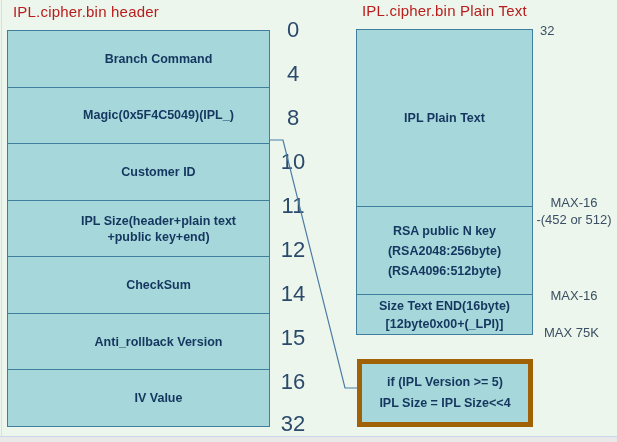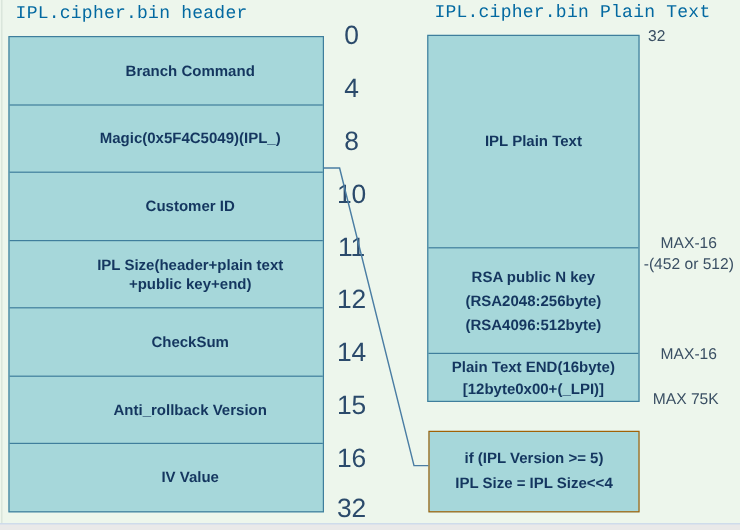--- a/index.html
+++ b/index.html
@@ -9,23 +9,22 @@
     width:617px;height:442px;
     background:#edf6ec;
     overflow:hidden;
   }
   .left-edge{
     position:absolute;left:1px;top:0;width:1px;height:437px;
     background:#d5e2d8;
   }
   .title{
     position:absolute;
-    font-size:15px;color:#0369a1;letter-spacing:0.2px;
+    font-size:15px;color:#b91c1c;letter-spacing:0.2px;
     white-space:nowrap;
-    font-family:Liberation Mono, monospace;
   }
   .title.left{left:13px;top:3px;}
   .title.right{left:362px;top:2px;}
 
   
   .htable{
     position:absolute;left:7px;top:30px;width:263px;height:397px;
     box-sizing:border-box;
     border:1px solid #3f7e9c;
     background:#a6d7da;
@@ -83,21 +82,21 @@
     white-space:nowrap;
   }
   .slabel.grp{
     left:531px;width:86px;text-align:center;line-height:17px;
   }
 
   
   .notebox{
     position:absolute;left:357px;top:359px;width:176px;height:68px;
     box-sizing:border-box;
-    border:1px solid #a16207;background:#a6d7da;
+    border:5px solid #a16207;background:#a6d7da;
     display:flex;flex-direction:column;align-items:center;justify-content:center;
     text-align:center;
   }
   .notebox span{
     font-size:12.5px;font-weight:bold;color:#14365f;line-height:21px;
     white-space:nowrap;
   }
 
   
   .connector{
@@ -160,21 +159,21 @@
   <div class="ptable">
     <div class="psec s1">
         <span>IPL Plain Text</span>
       </div>
     <div class="psec s2">
         <span>RSA public N key
 (RSA2048:256byte)
 (RSA4096:512byte)</span>
       </div>
     <div class="psec s3">
-        <span>Plain Text END(16byte)
+        <span>Size Text END(16byte)
 [12byte0x00+(_LPI)]</span>
       </div>
   </div>
 
   <div class="slabel" style="left:540px;top:30px">32</div>
   <div class="slabel grp" style="top:211px"><span>MAX-16</span><br><span>-(452 or 512)</span></div>
   <div class="slabel grp" style="top:295px">MAX-16</div>
   <div class="slabel" style="left:544px;top:332px">MAX 75K</div>
 
   <div class="notebox">

